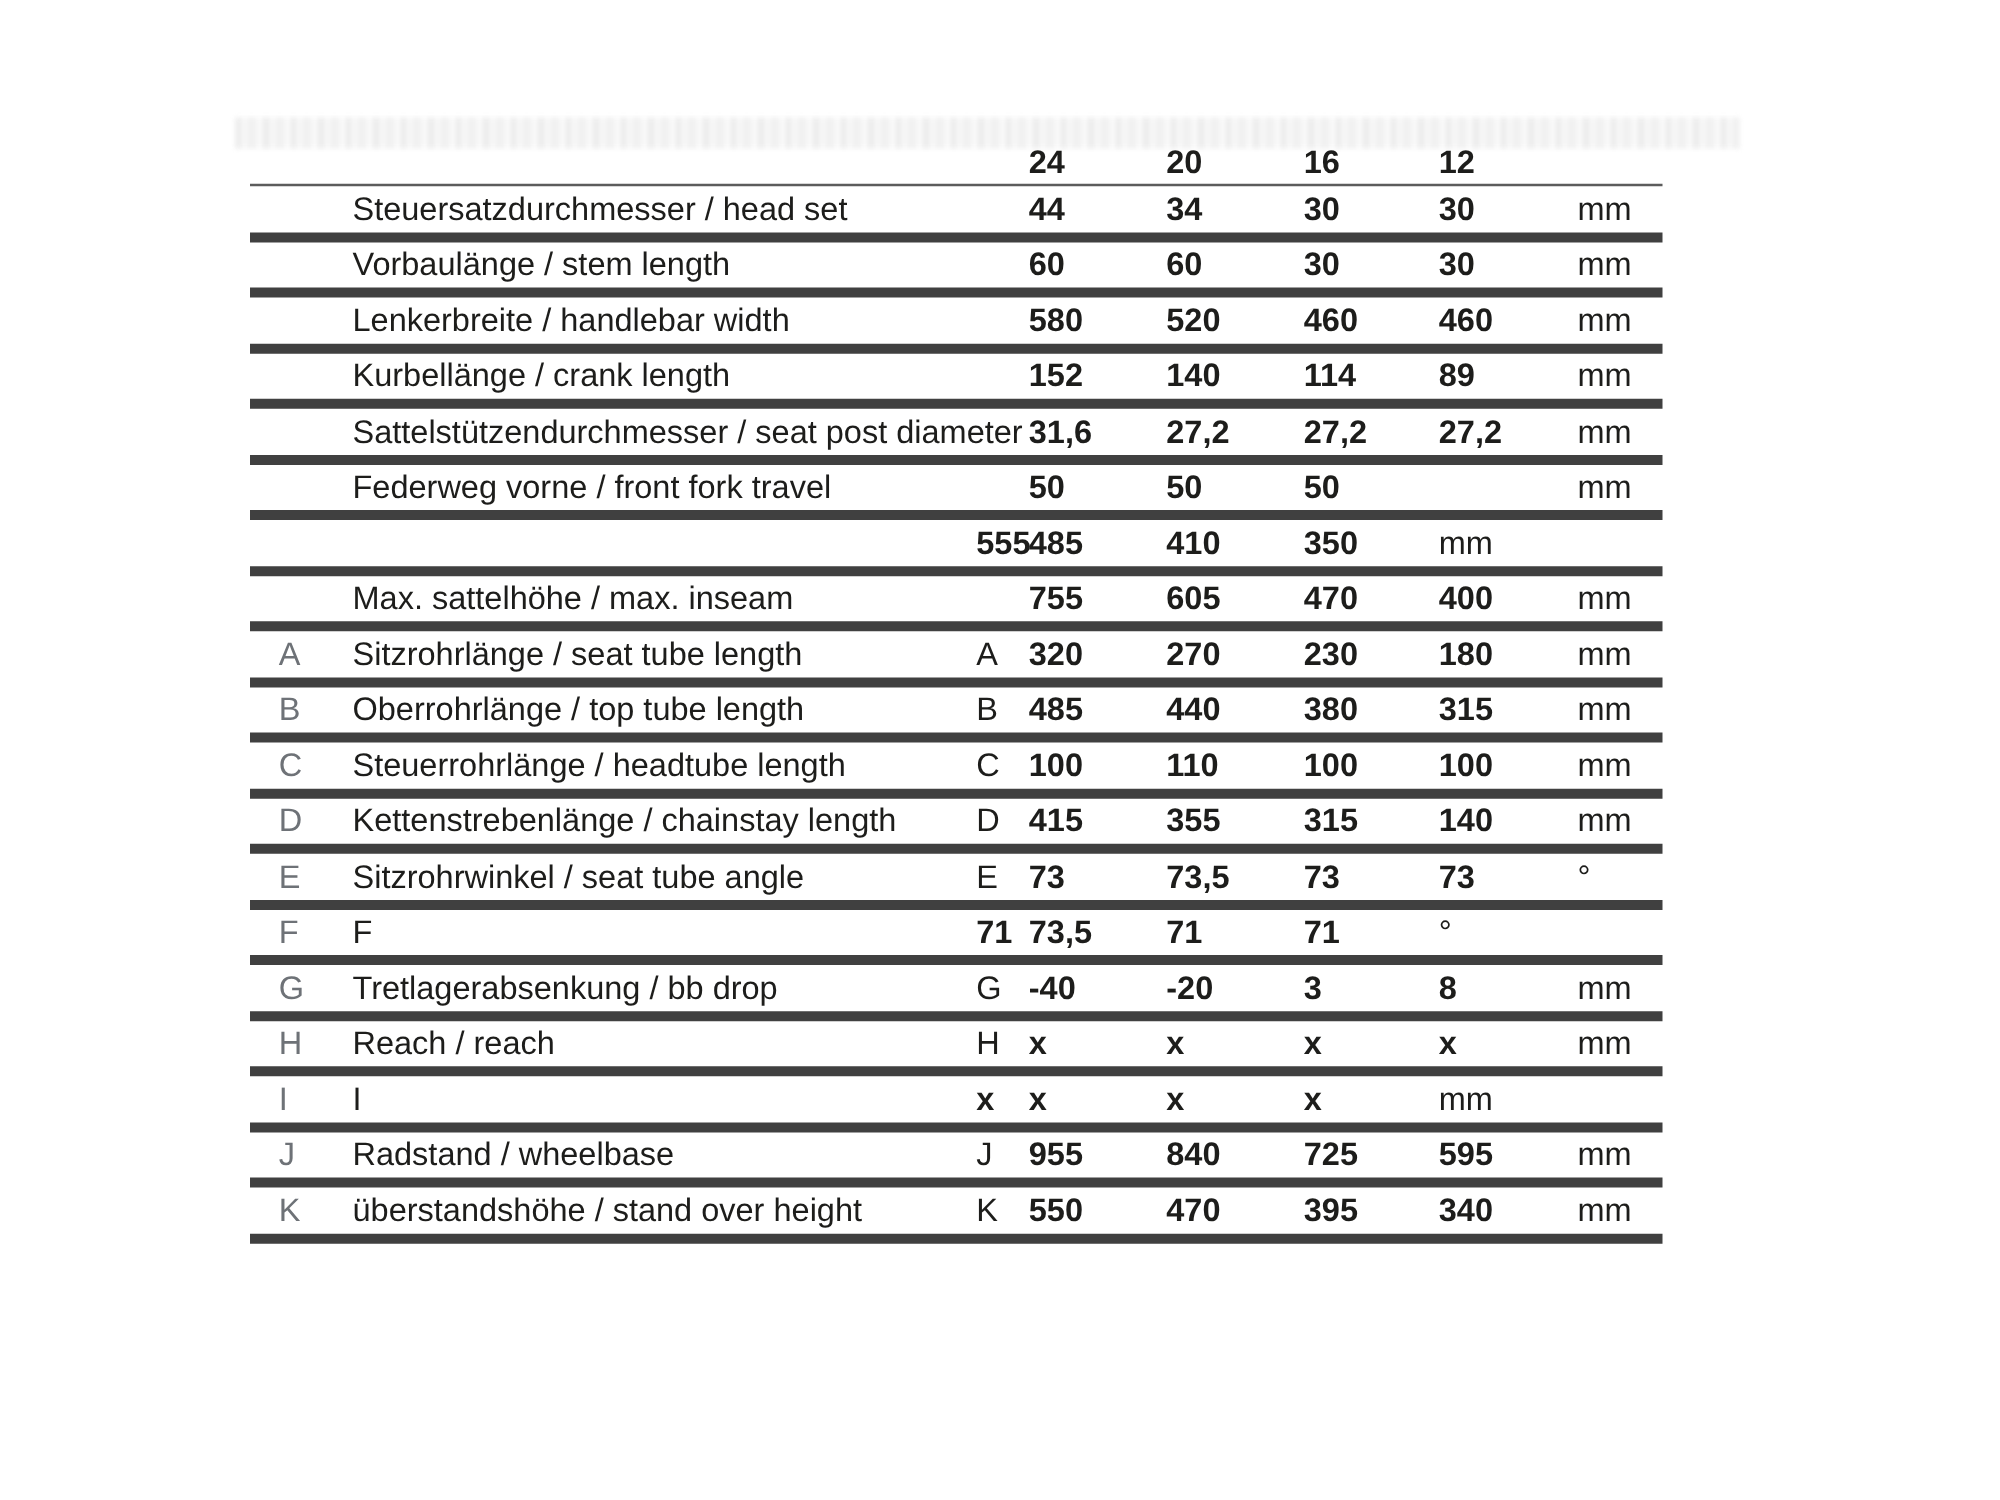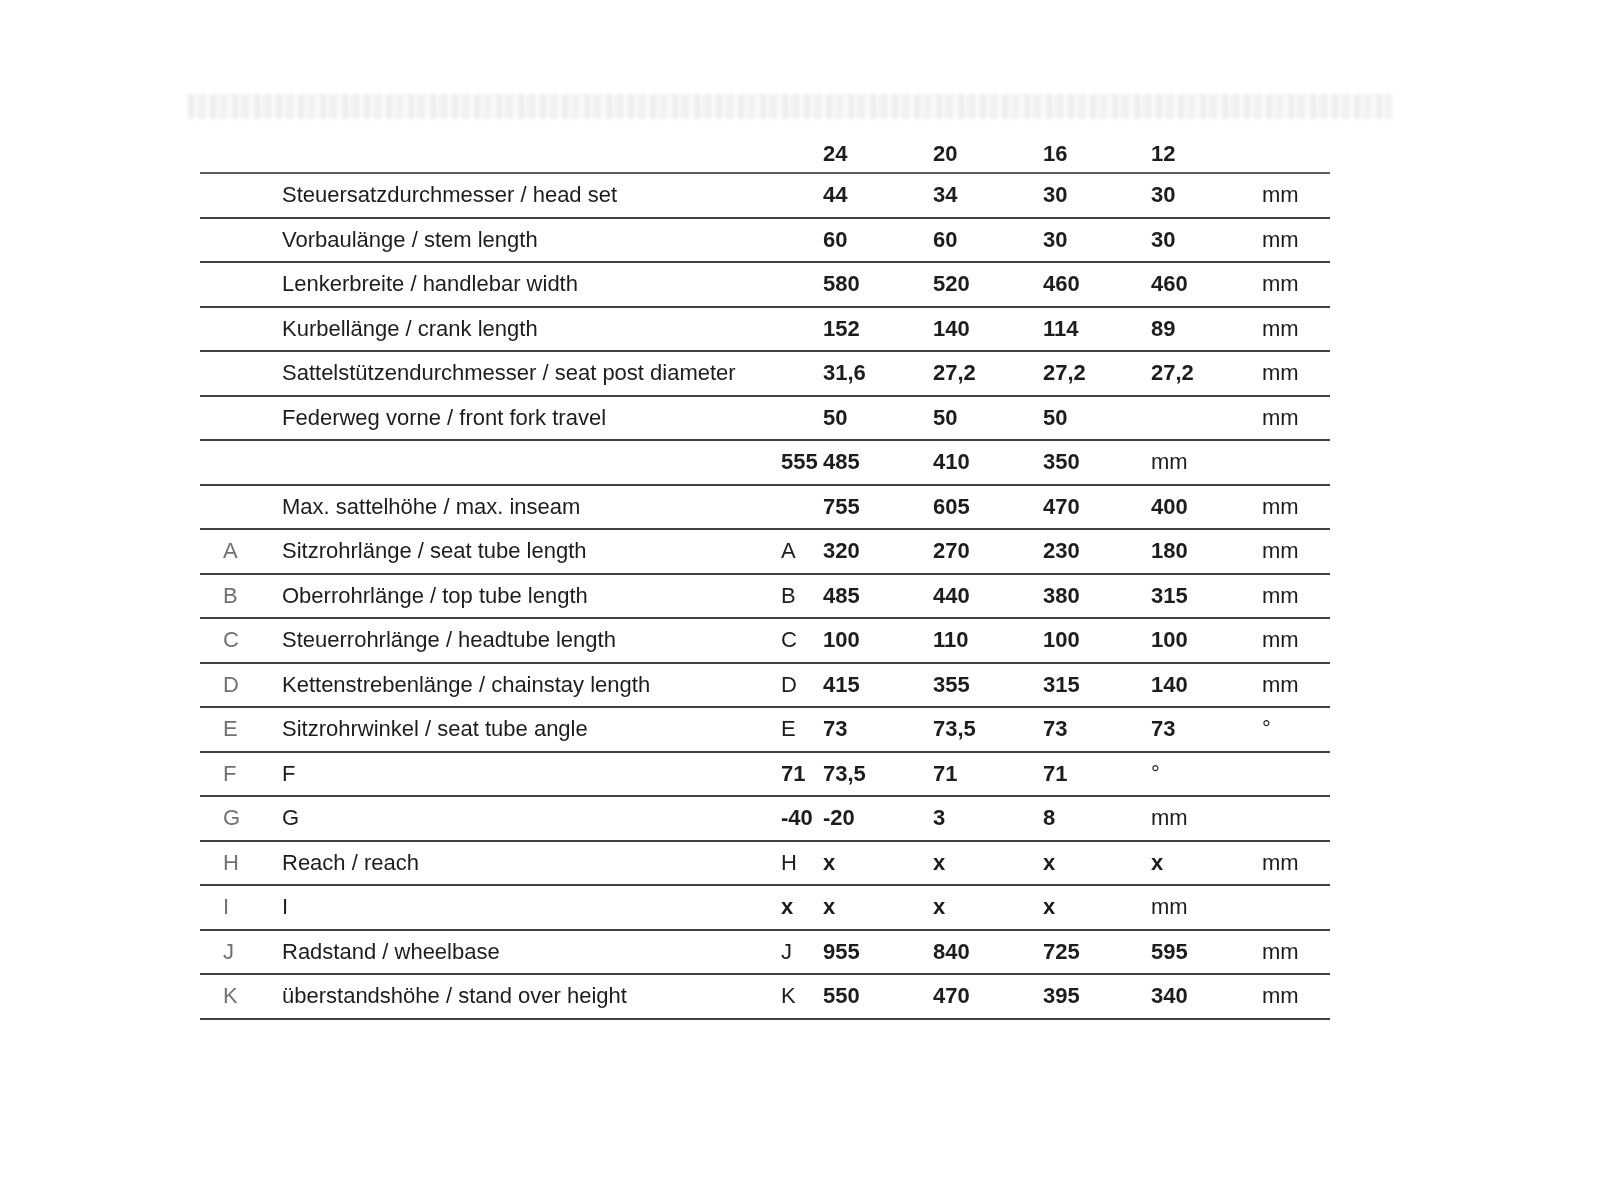--- a/index.html
+++ b/index.html
@@ -28,39 +28,39 @@
       #f8f8f8 6px, #f8f8f8 10px,
       #f0f0f0 10px, #f0f0f0 18px,
       #fbfbfb 18px, #fbfbfb 22px
     );
     filter: blur(1.6px);
     opacity: 0.9;
   }
   .spec-table {
     position: absolute;
     left: 200px;
-    top: 136px;
+    top: 111px;
     width: 1130px;
     color: #1d1d1b;
-    font-size: 22px;
+    font-size: 26px;
   }
   .grid-row {
     display: grid;
     grid-template-columns: 82px 499px 42px 110px 110px 108px 111px 1fr;
     align-items: center;
     box-sizing: border-box;
   }
   .header-row {
     height: 38px;
     border-bottom: 2px solid #5c5c5c;
     font-weight: bold;
   }
   .row {
     height: 44.5px;
-    border-bottom: 2px solid #404040;
+    border-bottom: 8px solid #404040;
   }
   .cell { display: block; white-space: nowrap; }
   .letter1 { padding-left: 23px; color: #6e7277; }
   .label   { color: #1d1d1b; }
   .letter2 { color: #1d1d1b; }
   .val     { font-weight: bold; }
   .unit    { font-weight: normal; }
 </style>
 </head>
 <body>
@@ -230,20 +230,21 @@
     <span class="cell letter2">F</span>
     <span class="cell val">71</span>
     <span class="cell val">73,5</span>
     <span class="cell val">71</span>
     <span class="cell val">71</span>
     <span class="cell unit">°</span>
   </div>
 
   <div class="grid-row row">
     <span class="cell letter1">G</span>
+    <span class="cell label">Tretlagerabsenkung / bb drop</span>
     <span class="cell letter2">G</span>
     <span class="cell val">-40</span>
     <span class="cell val">-20</span>
     <span class="cell val">3</span>
     <span class="cell val">8</span>
     <span class="cell unit">mm</span>
   </div>
 
   <div class="grid-row row">
     <span class="cell letter1">H</span>

